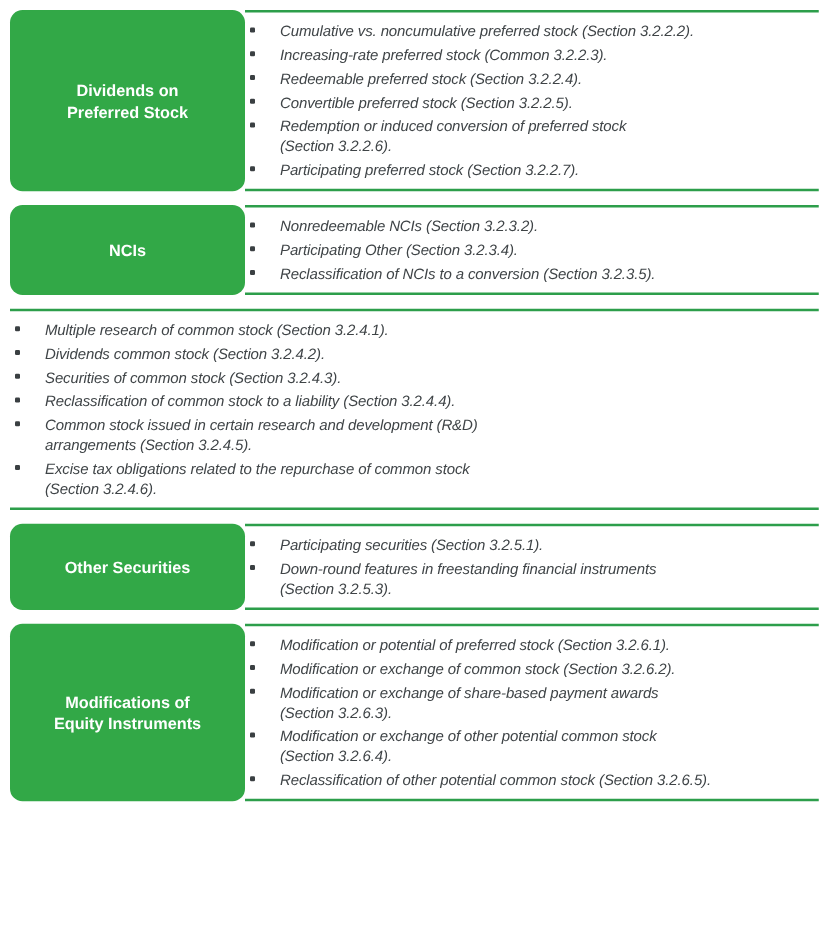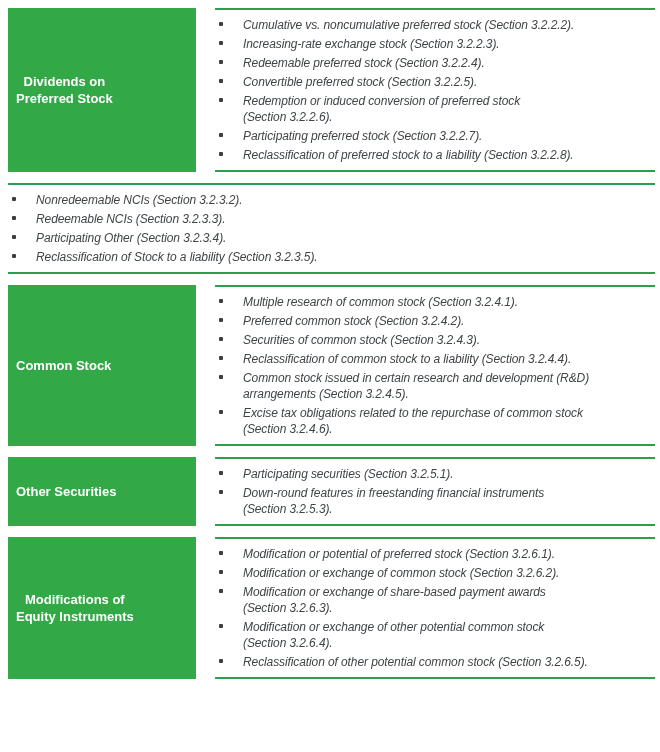--- a/index.html
+++ b/index.html
@@ -16,24 +16,23 @@
     width:660px; height:752px;
     background:var(--bg);
     font-family:"Liberation Sans","DejaVu Sans",sans-serif;
     padding:8px 5px 9px 8px;
     overflow:hidden;
   }
   .table{ display:flex; flex-direction:column; gap:11px; }
   .row{ display:flex; align-items:stretch; }
   .label-box{
     width:188px; flex:0 0 188px;
-    margin-right:19px;
     background:var(--green);
-    display:flex; align-items:center; 
-    border-radius:0;
+    display:flex; align-items:center; justify-content:center;
+    border-radius:10px;
   }
   .label{
     color:var(--label-text);
     font-weight:bold;
     font-size:13px; line-height:17px;
     text-align:center;
     white-space:pre-line;
     padding:4px 8px;
   }
   .content-box{
@@ -76,83 +75,75 @@
 Preferred Stock</span>
     </div>
     <div class="content-box">
       <ul class="items">
         <li>
             <span class="bullet"></span>
             <span class="item-text">Cumulative vs. noncumulative preferred stock (Section 3.2.2.2).</span>
           </li>
         <li>
             <span class="bullet"></span>
-            <span class="item-text">Increasing-rate exchange stock (Section 3.2.2.3).</span>
+            <span class="item-text">Increasing-rate preferred stock (Common 3.2.2.3).</span>
           </li>
         <li>
             <span class="bullet"></span>
             <span class="item-text">Redeemable preferred stock (Section 3.2.2.4).</span>
           </li>
         <li>
             <span class="bullet"></span>
             <span class="item-text">Convertible preferred stock (Section 3.2.2.5).</span>
           </li>
         <li>
             <span class="bullet"></span>
             <span class="item-text">Redemption or induced conversion of preferred stock
 (Section 3.2.2.6).</span>
           </li>
         <li>
             <span class="bullet"></span>
             <span class="item-text">Participating preferred stock (Section 3.2.2.7).</span>
           </li>
-        <li>
-            <span class="bullet"></span>
-            <span class="item-text">Reclassification of preferred stock to a liability (Section 3.2.2.8).</span>
-          </li>
-      </ul>
-    </div>
-  </div>
-
-  <div class="row">
+      </ul>
+    </div>
+  </div>
+
+  <div class="row">
+    <div class="label-box">
+      <span class="label">NCIs</span>
+    </div>
     <div class="content-box">
       <ul class="items">
         <li>
             <span class="bullet"></span>
             <span class="item-text">Nonredeemable NCIs (Section 3.2.3.2).</span>
           </li>
         <li>
             <span class="bullet"></span>
-            <span class="item-text">Redeemable NCIs (Section 3.2.3.3).</span>
-          </li>
-        <li>
-            <span class="bullet"></span>
             <span class="item-text">Participating Other (Section 3.2.3.4).</span>
           </li>
         <li>
             <span class="bullet"></span>
-            <span class="item-text">Reclassification of Stock to a liability (Section 3.2.3.5).</span>
-          </li>
-      </ul>
-    </div>
-  </div>
-
-  <div class="row">
-    <div class="label-box">
-      <span class="label">Common Stock</span>
-    </div>
+            <span class="item-text">Reclassification of NCIs to a conversion (Section 3.2.3.5).</span>
+          </li>
+      </ul>
+    </div>
+  </div>
+
+  <div class="row">
     <div class="content-box">
       <ul class="items">
         <li>
             <span class="bullet"></span>
             <span class="item-text">Multiple research of common stock (Section 3.2.4.1).</span>
           </li>
         <li>
             <span class="bullet"></span>
-            <span class="item-text">Preferred common stock (Section 3.2.4.2).</span>
+            <span class="item-text">Dividends common stock (Section 3.2.4.2).</span>
           </li>
         <li>
             <span class="bullet"></span>
             <span class="item-text">Securities of common stock (Section 3.2.4.3).</span>
           </li>
         <li>
             <span class="bullet"></span>
             <span class="item-text">Reclassification of common stock to a liability (Section 3.2.4.4).</span>
           </li>
         <li>

